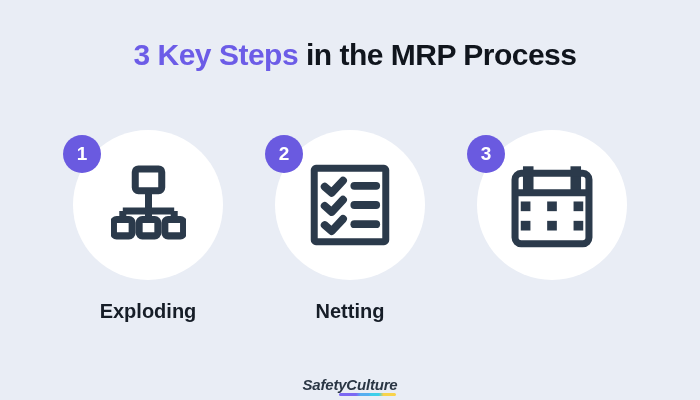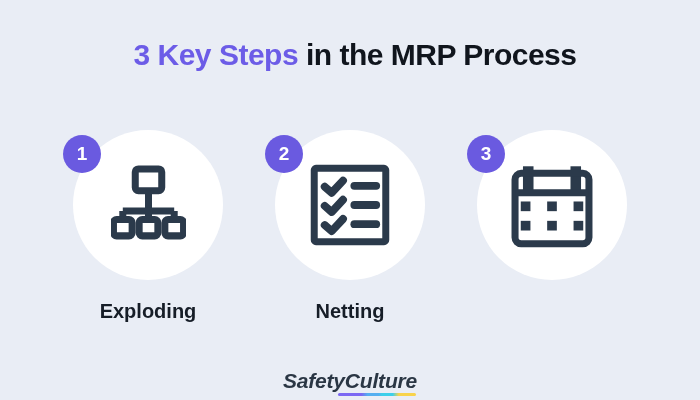--- a/index.html
+++ b/index.html
@@ -24,21 +24,21 @@
   .badge {
     position:absolute; top:5px; left:-10px; width:38px; height:38px;
     border-radius:50%; background:#6A5AE0; color:#FFFFFF;
     font-size:19px; font-weight:700;
     display:flex; align-items:center; justify-content:center;
   }
   .label { margin-top:20px; font-size:20px; font-weight:700; color:#161D27; }
   .icon { display:block; }
   .footer { position:absolute; left:0; right:0; bottom:7px; display:flex; justify-content:center; }
   .logo {
-    font-style:italic; font-weight:800; font-size:21px;
+    font-style:italic; font-weight:800; font-size:15px;
     letter-spacing:-0.2px; color:#2A3644; white-space:nowrap;
   }
   .culture { position:relative; display:inline-block; }
   .grad-underline {
     position:absolute; left:-7px; right:1px; bottom:-3px; height:3px; border-radius:2px;
     background:linear-gradient(90deg,
       #7B68F3 0%, #7B68F3 30%,
       #54AEF0 38%, #54AEF0 52%,
       #3CCFEA 56%, #3CCFEA 70%,
       #F8D34B 78%, #F8D34B 100%);

